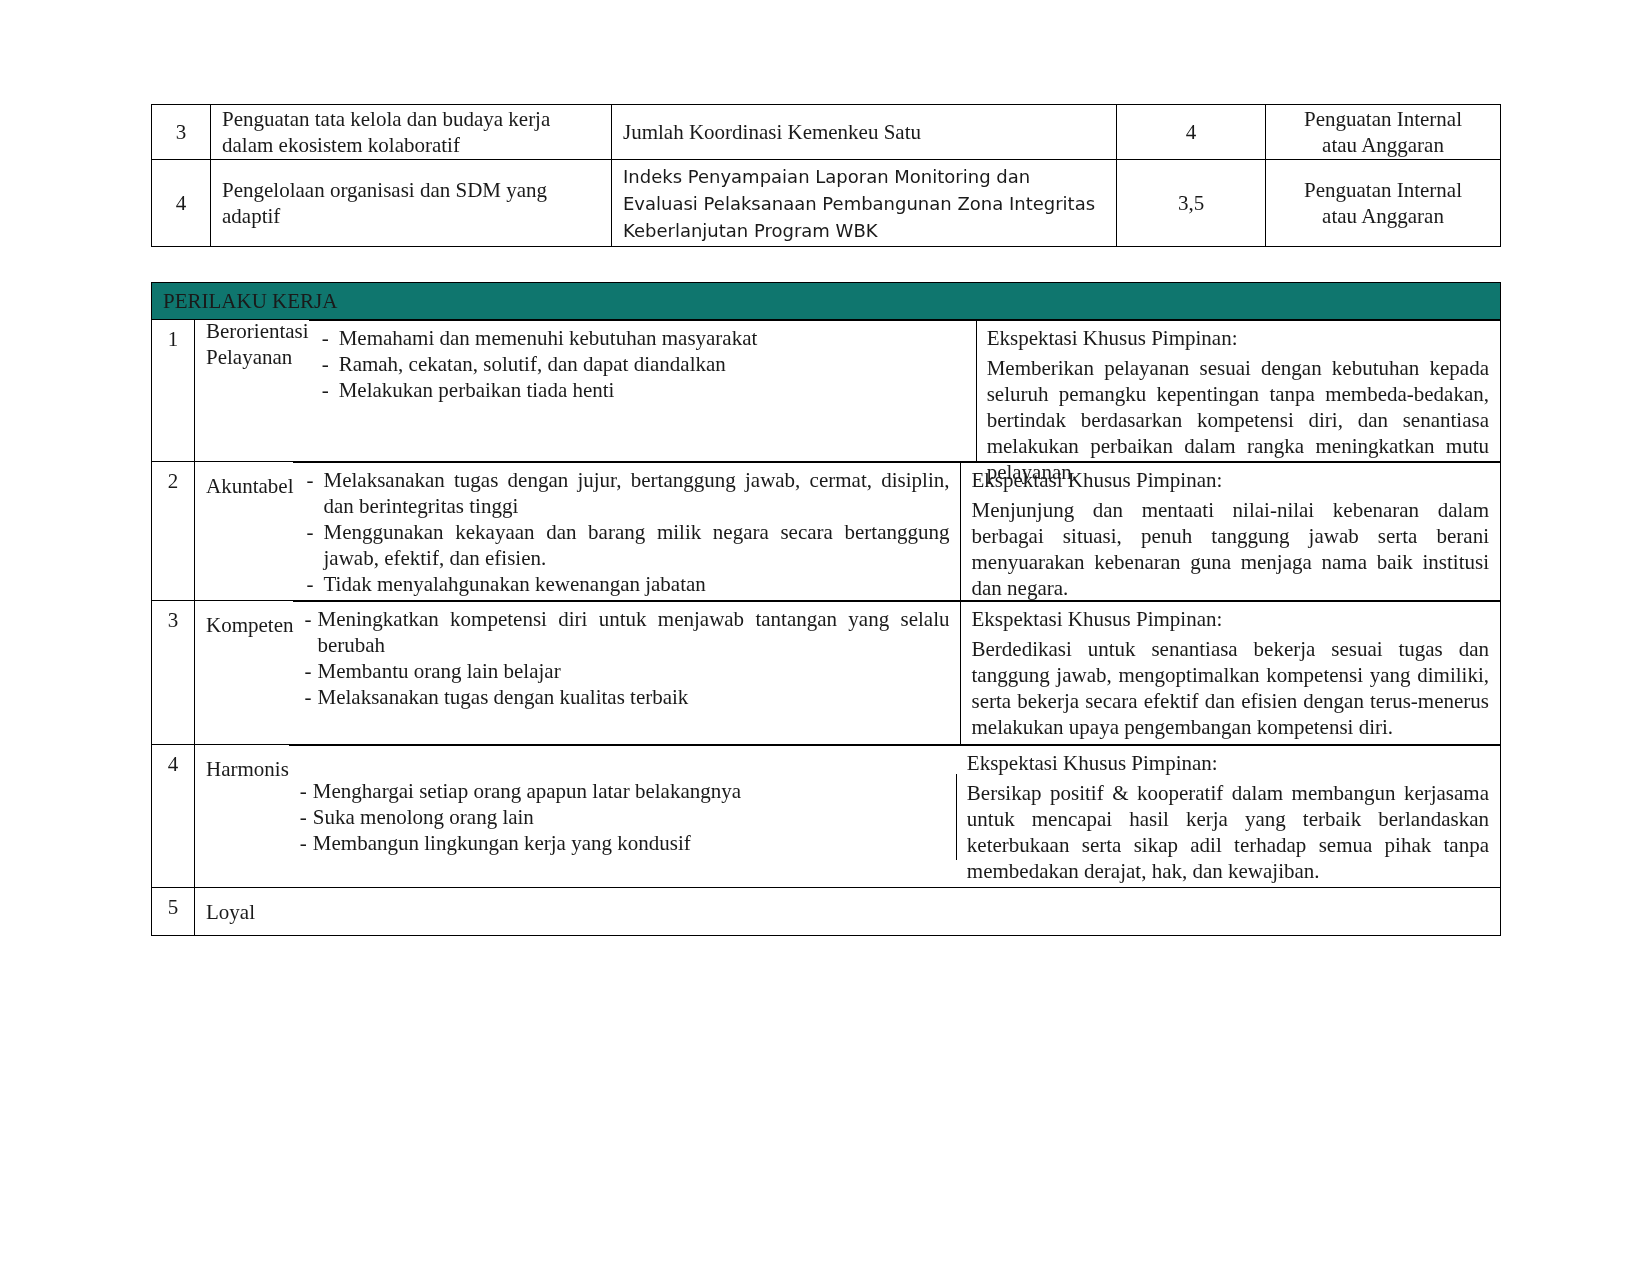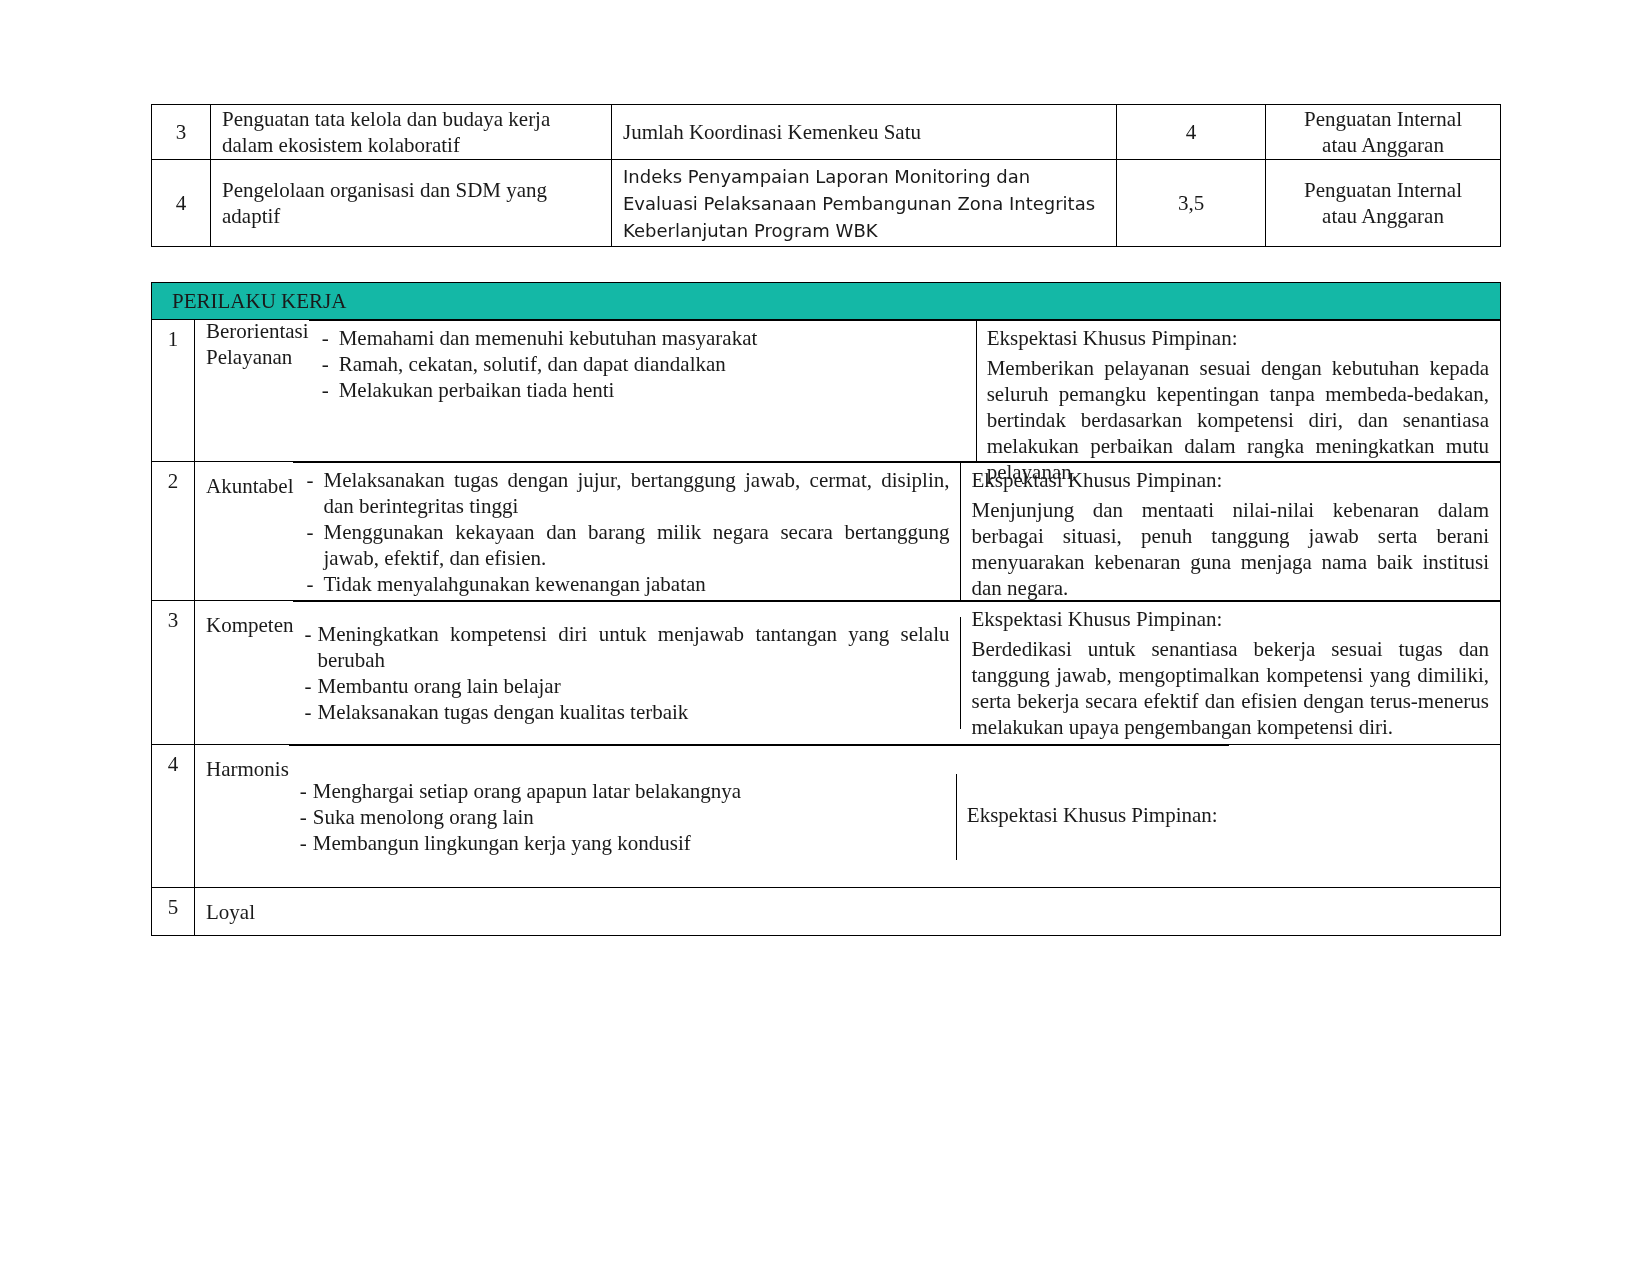--- a/index.html
+++ b/index.html
@@ -30,22 +30,22 @@
     table.top td.src { text-align: center; }
 
     
     .bhv {
       position: absolute; left: 151px; top: 282px; width: 1350px;
       border: 1.6px solid #000; box-sizing: border-box;
       font-family: "Liberation Serif", "DejaVu Serif", serif;
       font-size: 21px; line-height: 26px;
     }
     .bhv-header {
-      background: #14b8a6; height: 36px; border-bottom: 1.6px solid #000;
-      padding-left: 20px; display: flex; align-items: center;
+      background: #0f766e; height: 36px; border-bottom: 1.6px solid #000;
+      padding-left: 11px; display: flex; align-items: center;
     }
     .grp { display: flex; border-bottom: 1.6px solid #000; }
     .grp:last-child { border-bottom: none; }
     .grp-no {
       width: 43px; flex: none; border-right: 1.6px solid #000;
       text-align: center; padding-top: 6px; box-sizing: border-box;
     }
     .grp-main { flex: 1; display: flex; flex-direction: row; }
     .grp-title {
       height: 47px; padding-left: 11px; display: flex; align-items: center;
@@ -65,21 +65,21 @@
       text-align-last: left;
     }
     ul.items li::before { content: "-"; position: absolute; left: 2px; top: 0; }
     ul.items.tight li { padding-left: 13px; }
     ul.items.tight li::before { left: 0; }
     .exp-label { margin-bottom: 4px; }
     .exp-text { text-align: justify; }
 
     .g1 .grp-body { height: 140px; }
     .g2 .grp-body { height: 137px; }
-    .g3 .grp-body { height: 142px; align-items: center; }
+    .g3 .grp-body { height: 142px; }
     .g4 .grp-body { height: 141px; align-items: center; }
     .g5 .grp-title { height: 47px; }
   </style>
 </head>
 <body>
 
 <table class="top">
   <tbody>
       <tr class="r3">
     <td class="no">3</td>
@@ -174,20 +174,21 @@
       <div class="grp-body">
         <div class="col-left">
           <ul class="items tight">
             <li>Menghargai setiap orang apapun latar belakangnya</li>
             <li>Suka menolong orang lain</li>
             <li>Membangun lingkungan kerja yang kondusif</li>
           </ul>
         </div>
         <div class="col-right">
           <div class="exp-label">Ekspektasi Khusus Pimpinan:</div>
+          <div class="exp-text">Bersikap positif &amp; kooperatif dalam membangun kerjasama untuk mencapai hasil kerja yang terbaik berlandaskan keterbukaan serta sikap adil terhadap semua pihak tanpa membedakan derajat, hak, dan kewajiban.</div>
         </div>
       </div>
     </div>
   </div>
 
   <div class="grp g5">
     <div class="grp-no">5</div>
     <div class="grp-main">
       <div class="grp-title">Loyal</div>
     </div>

